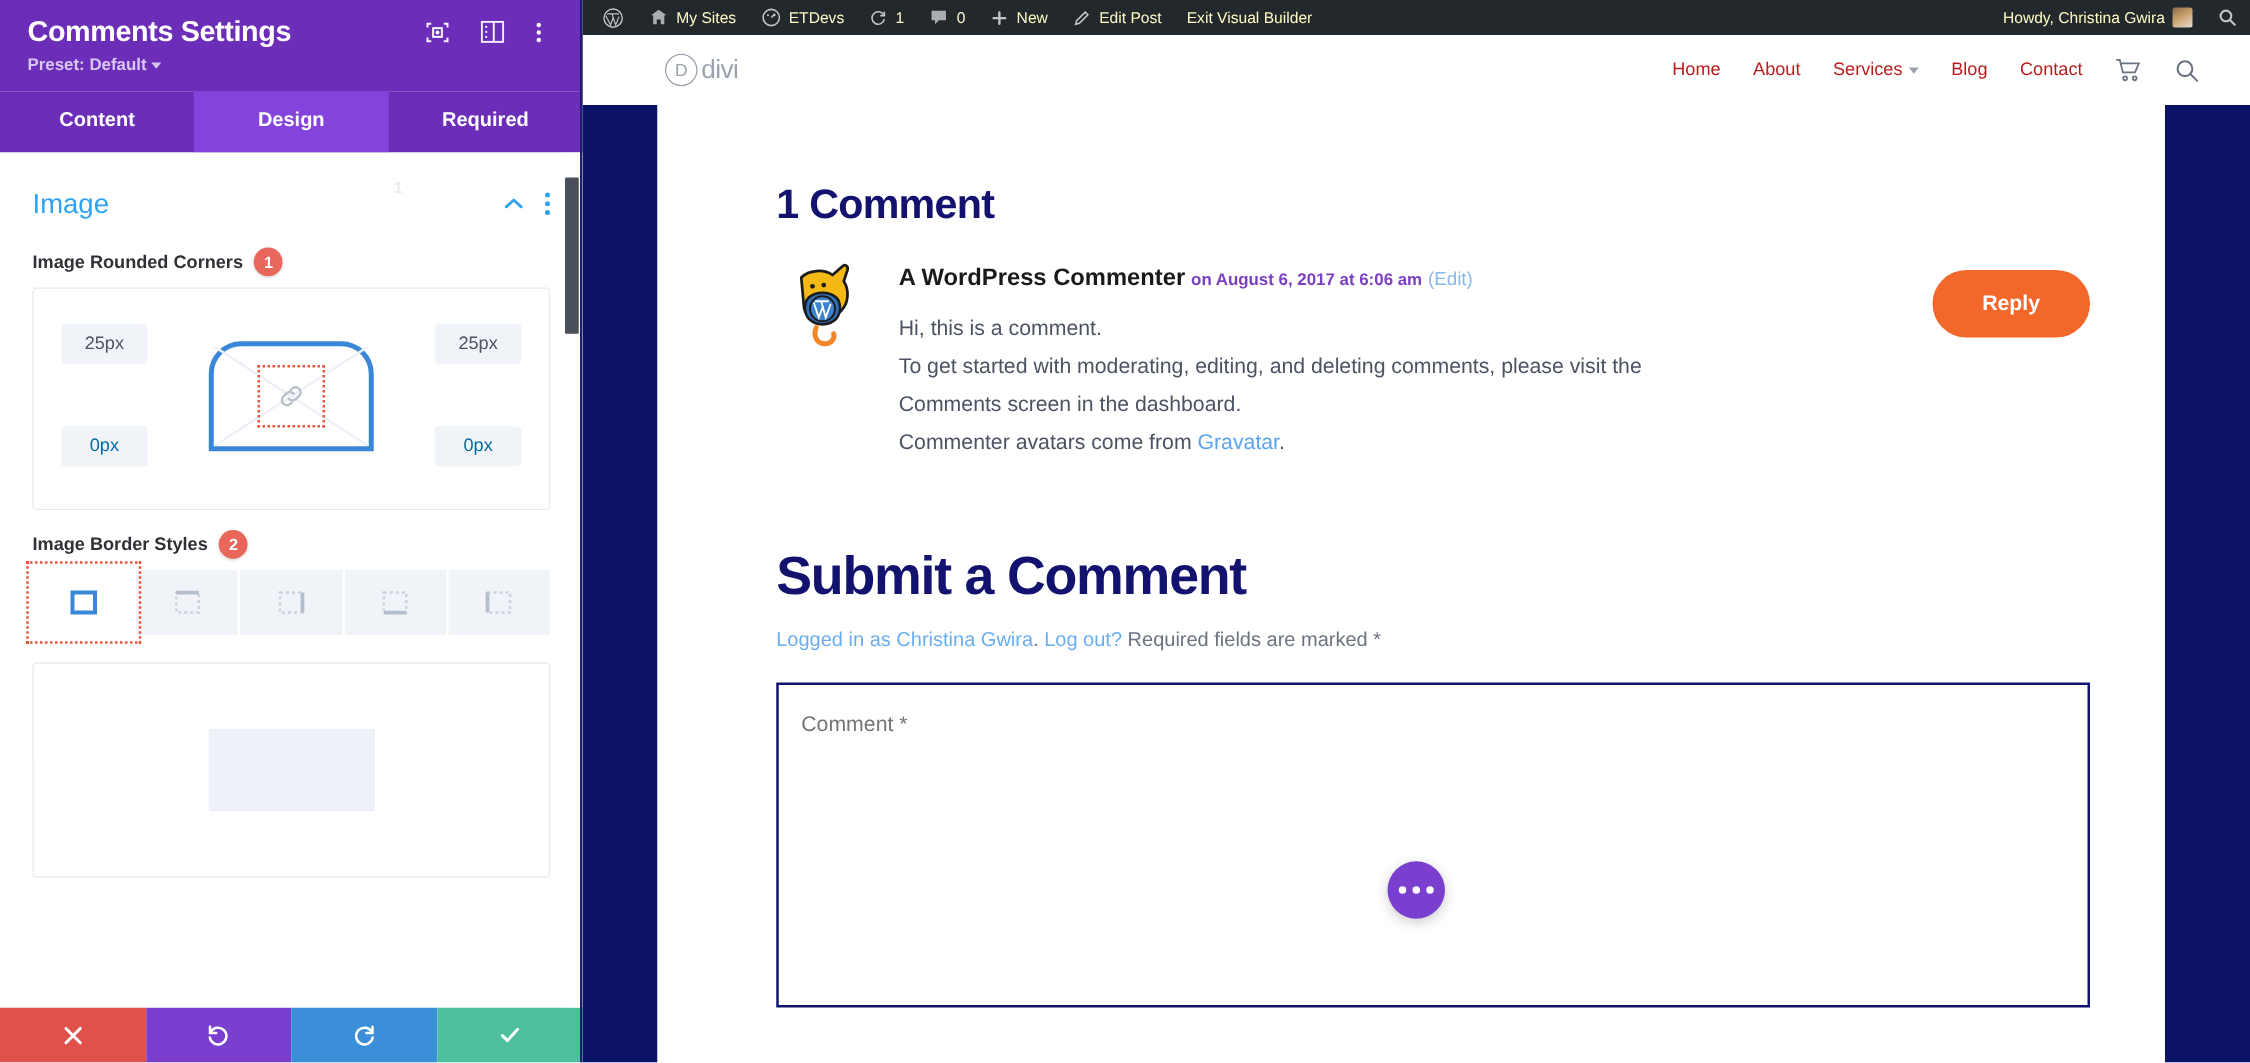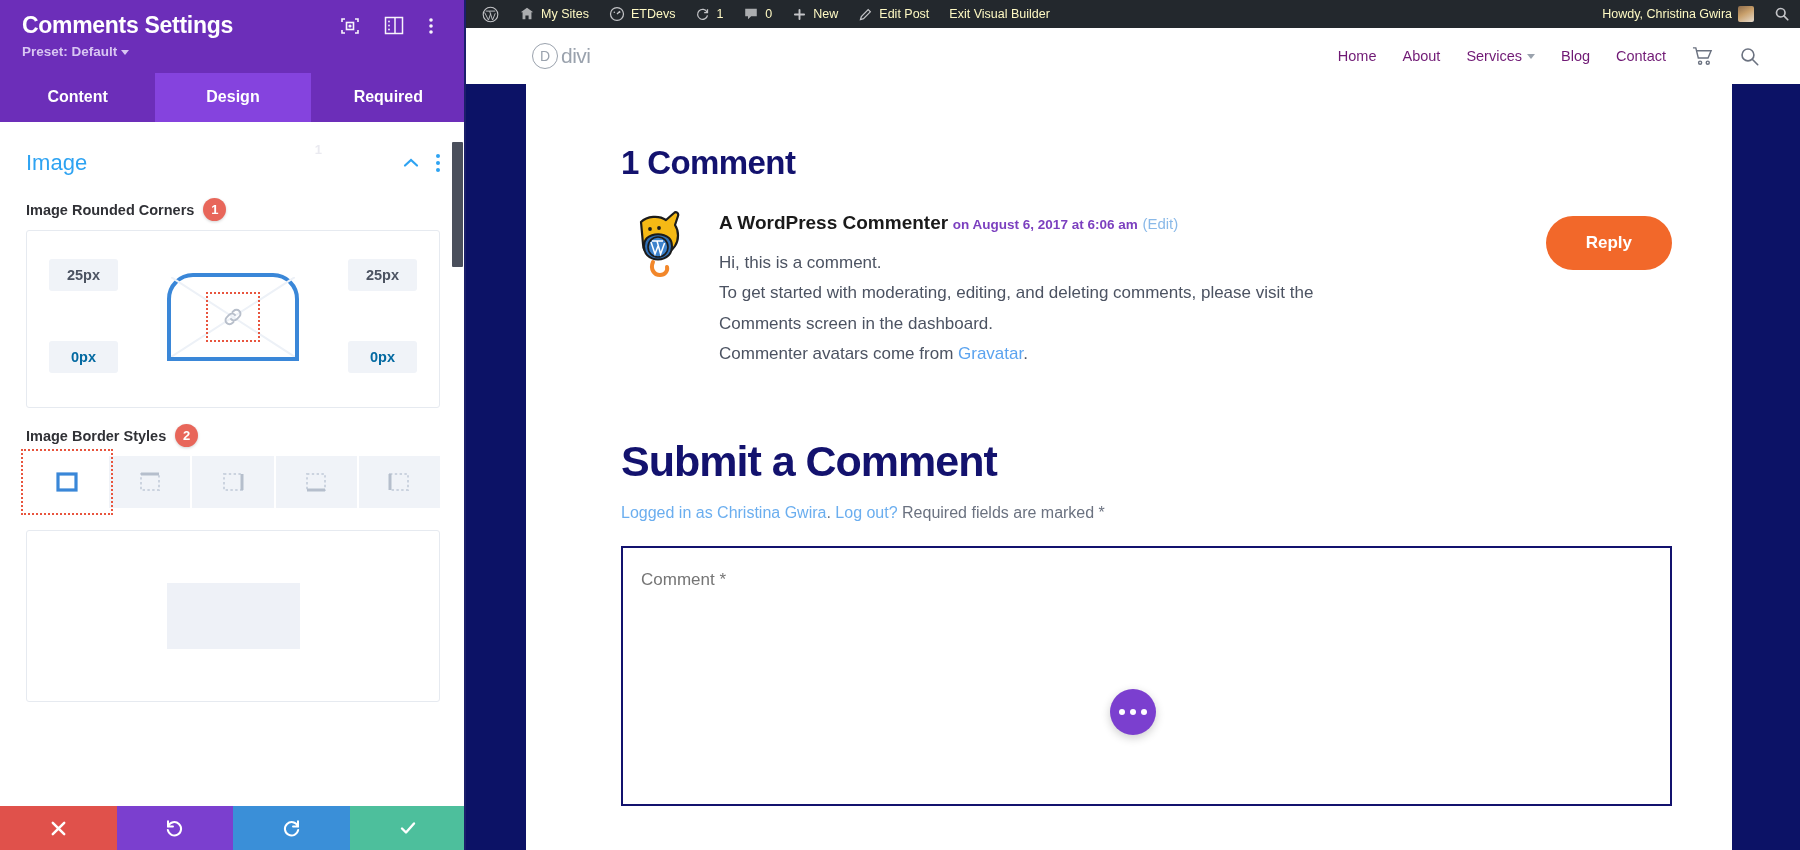--- a/index.html
+++ b/index.html
@@ -93,21 +93,21 @@
     border: 1px solid #E6EAF0; border-radius: 3px;
     background: #fff; padding: 18px 20px 22px;
     position: relative; height: 178px;
   }
   .corner-grid {
     position: relative; width: 100%; height: 100%;
     display: flex; align-items: center; justify-content: center;
   }
   .corner-val {
     position: absolute; background: #F0F3F8; border-radius: 3px;
-    font-size: 14.5px; color: #4C5362; font-weight: 700;
+    font-size: 14.5px; color: #4C5362; font-weight: 400;
     padding: 8px 0; width: 69px; text-align: center; cursor: text;
   }
   .corner-val.muted { color: #0369a1; }
   .cv-tl { left: 2px; top: 10px; }
   .cv-tr { right: 2px; top: 10px; }
   .cv-bl { left: 2px; bottom: 12px; }
   .cv-br { right: 2px; bottom: 12px; }
   .corner-preview {
     width: 132px; height: 88px; position: relative;
     border: 4px solid #3A87D8;
@@ -179,21 +179,21 @@
   }
   .logo { display: flex; align-items: center; gap: 3px; margin-left: 6px; }
   .logo-d {
     width: 26px; height: 26px; border: 1.6px solid #9AA2AD;
     border-radius: 50%; display: flex; align-items: center; justify-content: center;
     font-size: 14px; color: #9AA2AD; font-weight: 400;
   }
   .logo-txt { font-size: 21px; color: #9AA2AD; letter-spacing: -.5px; }
   .nav { margin-left: auto; display: flex; align-items: center; gap: 26px; }
   .nav-item {
-    font-size: 14.5px; color: #701a75; cursor: pointer;
+    font-size: 14.5px; color: #b91c1c; cursor: pointer;
     display: flex; align-items: center; gap: 5px;
   }
   .nav-caret {
     width: 0; height: 0; border-left: 4px solid transparent;
     border-right: 4px solid transparent; border-top: 5px solid #9AA2AD;
   }
   .nav-icon { color: #6B7280; cursor: pointer; display: flex; align-items: center; }
 
   .page-wrap { position: relative; height: 766px; background: #fff; }
   .edge-left {

